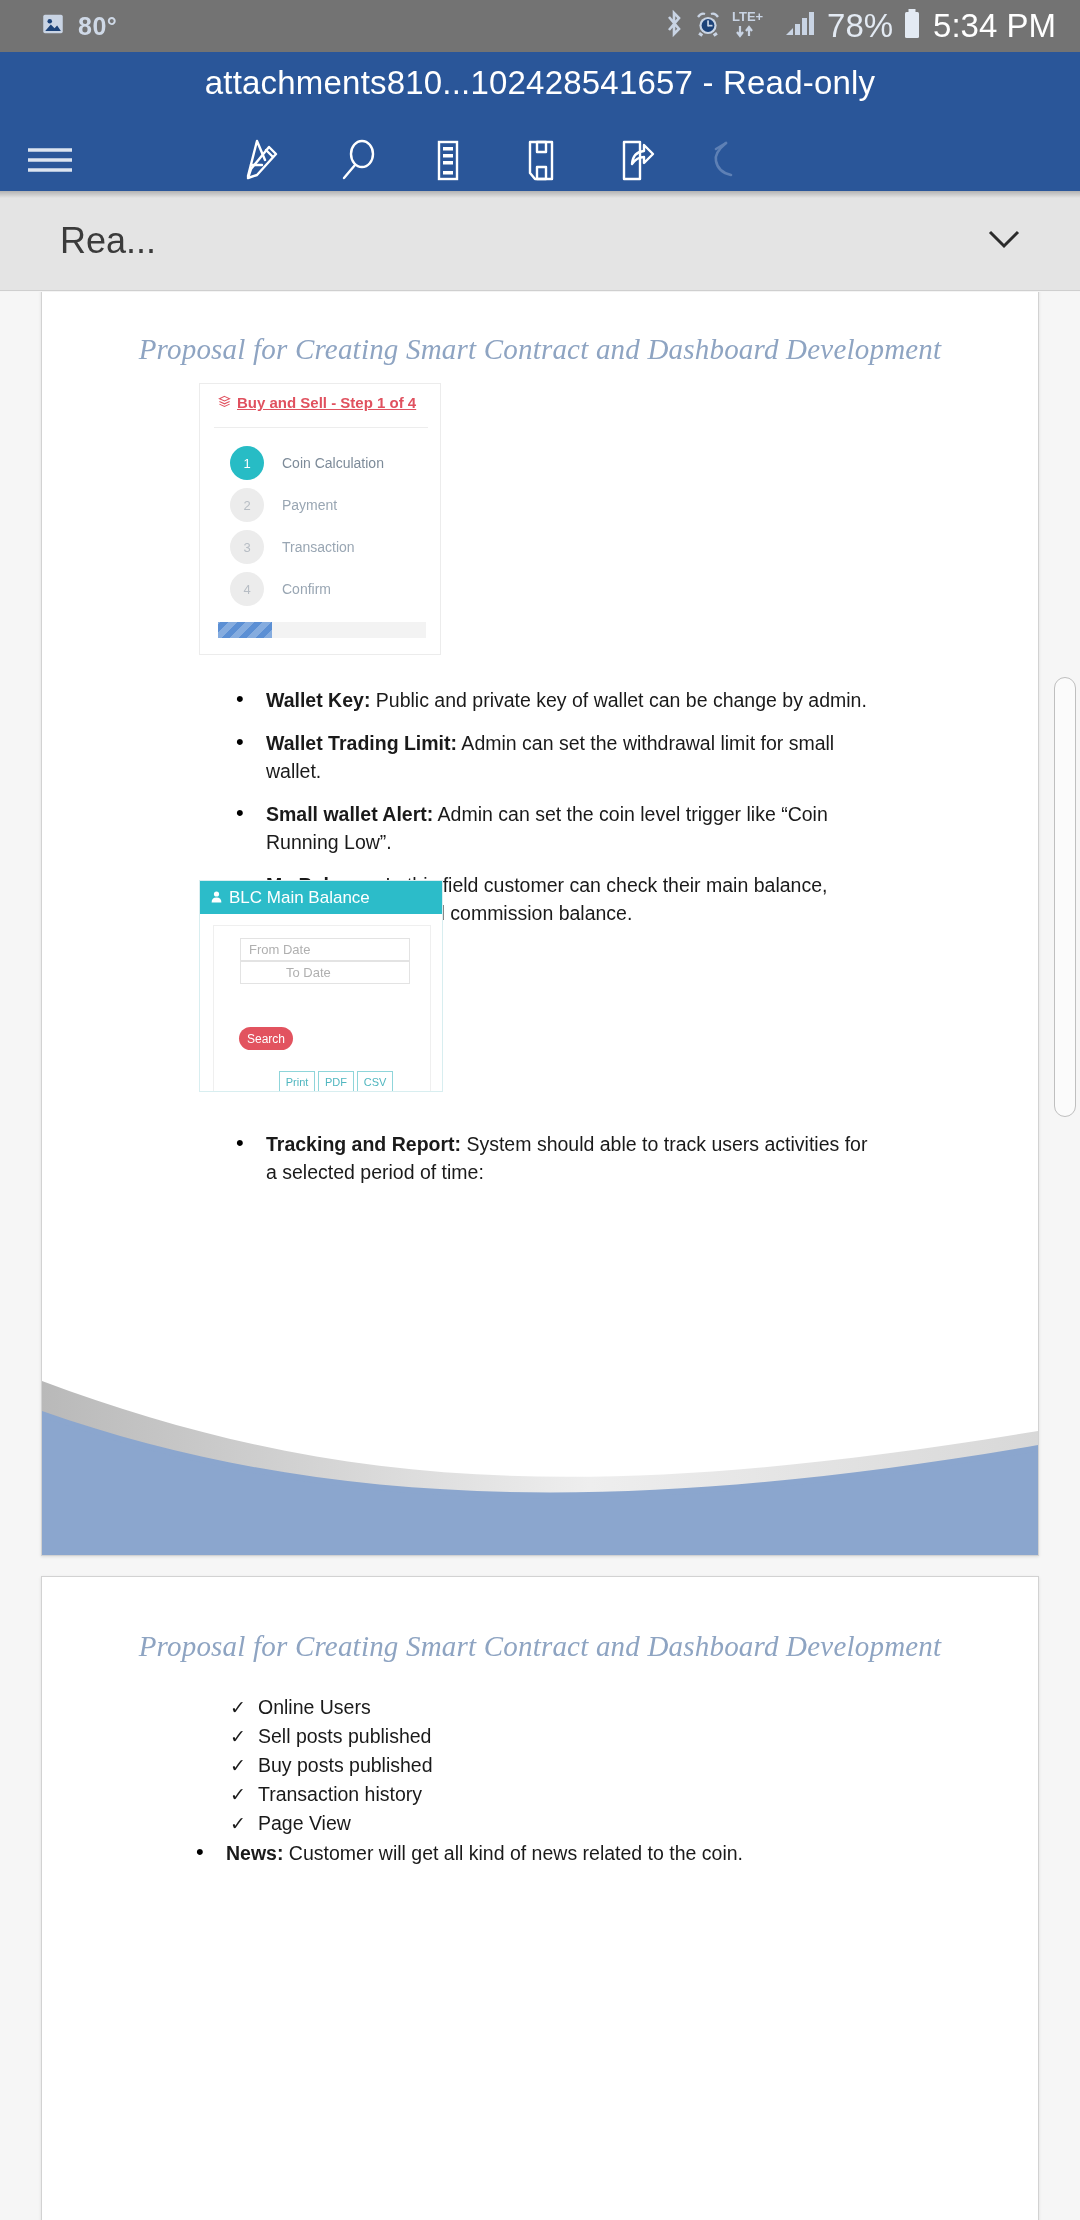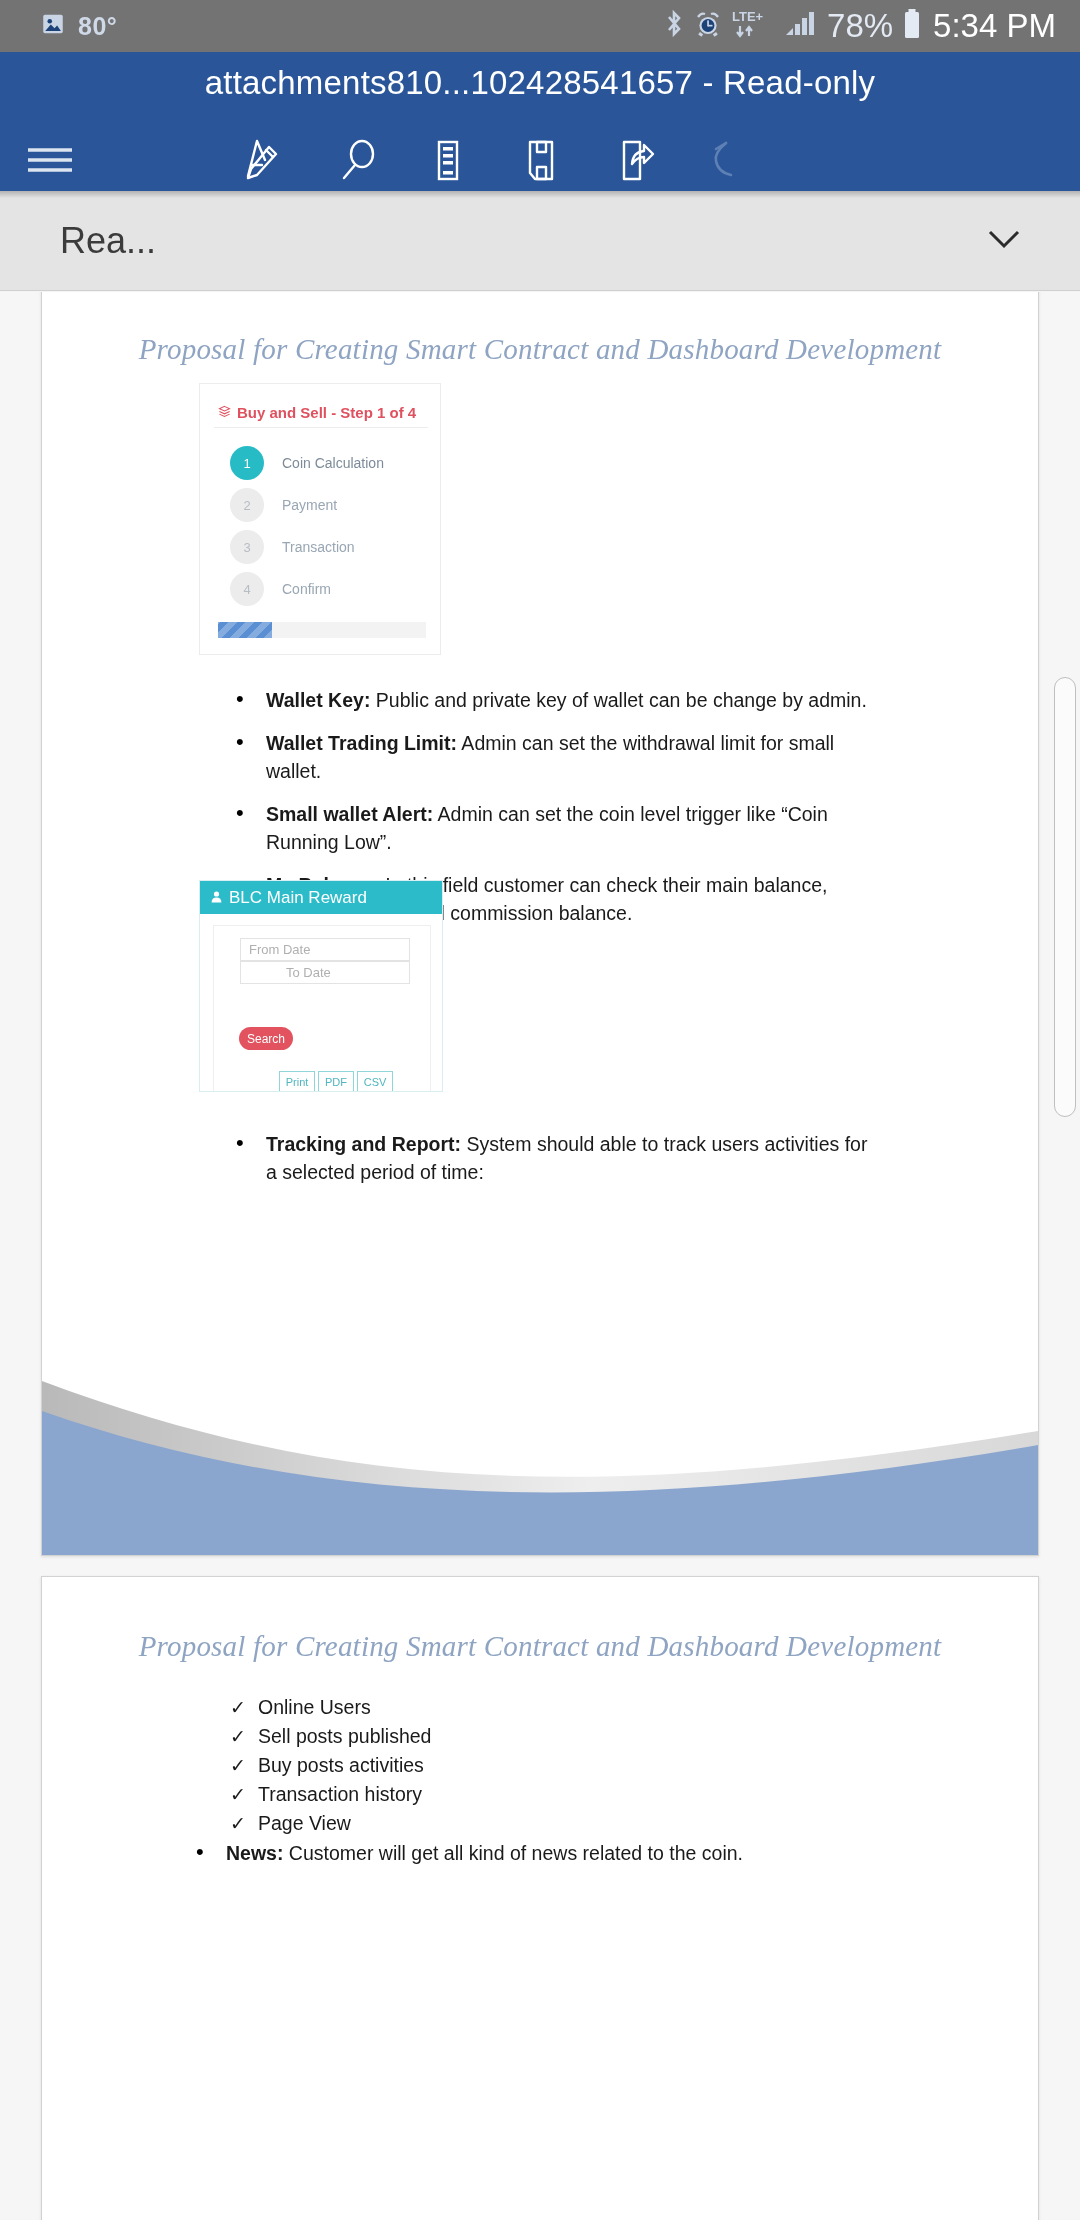--- a/index.html
+++ b/index.html
@@ -101,23 +101,23 @@
 
   
   .shot1 {
     position: absolute; left: 157px; top: 98px;
     width: 242px; height: 272px;
     background: #ffffff;
     border: 1px solid #ececec;
     overflow: hidden;
   }
   .shot1-head {
-    position: absolute; left: 18px; top: 20px;
+    position: absolute; left: 18px; top: 10px;
     display: flex; align-items: center; gap: 6px;
-    color: #e0515f; font-size: 15px; font-weight: bold;
+    color: #e0515f; font-size: 15px; font-weight: bold; text-decoration: underline;
   }
   .shot1-rule {
     position: absolute; left: 14px; top: 43px; width: 214px;
     border-top: 1px solid #ededed;
   }
   .step-row {
     position: absolute; left: 30px;
     display: flex; align-items: center; gap: 18px;
   }
   .step-num {
@@ -434,21 +434,21 @@
     </div>
 
     <div class="shot2">
       <div class="shot2-head">
         <span>
           <svg width="11" height="12" viewBox="0 0 11 12">
               <circle cx="5.5" cy="3" r="2.6" fill="#ffffff"></circle>
               <path d="M0.6 11.5 Q0.6 6.4 5.5 6.4 Q10.4 6.4 10.4 11.5 Z" fill="#ffffff"></path>
             </svg>
         </span>
-        <span>BLC Main Reward</span>
+        <span>BLC Main Balance</span>
       </div>
       <div class="shot2-panel">
         <div class="date-field" style="top:12px;">From Date</div>
         <div class="date-field" style="top:35px;padding-left:45px;">To Date</div>
         <div class="search-btn">Search</div>
 
         <div class="exp-btn" style="left:65px;">Print</div>
         <div class="exp-btn" style="left:104px;">PDF</div>
         <div class="exp-btn" style="left:143px;">CSV</div>
 
@@ -474,21 +474,21 @@
       <path d="M0,44 C290,146 600,146 996,78 L996,182 L0,182 Z" fill="#8ba6ce"></path>
     </svg>
   </div>
 
   <div class="page" id="page2">
     <div class="doc-title" style="top:53px;">Proposal for Creating Smart Contract and Dashboard Development</div>
 
     <div class="checklist" style="left:180px; top:116px; width:620px;">
       <div class="check-item">Online Users</div>
       <div class="check-item">Sell posts published</div>
-      <div class="check-item">Buy posts activities</div>
+      <div class="check-item">Buy posts published</div>
       <div class="check-item">Transaction history</div>
       <div class="check-item">Page View</div>
     </div>
 
     <div class="bullets" style="left:140px; top:262px; width:700px;">
       <div class="bullet">
         <b>News:</b><span> Customer will get all kind of news related to the coin.</span>
       </div>
     </div>
   </div>

